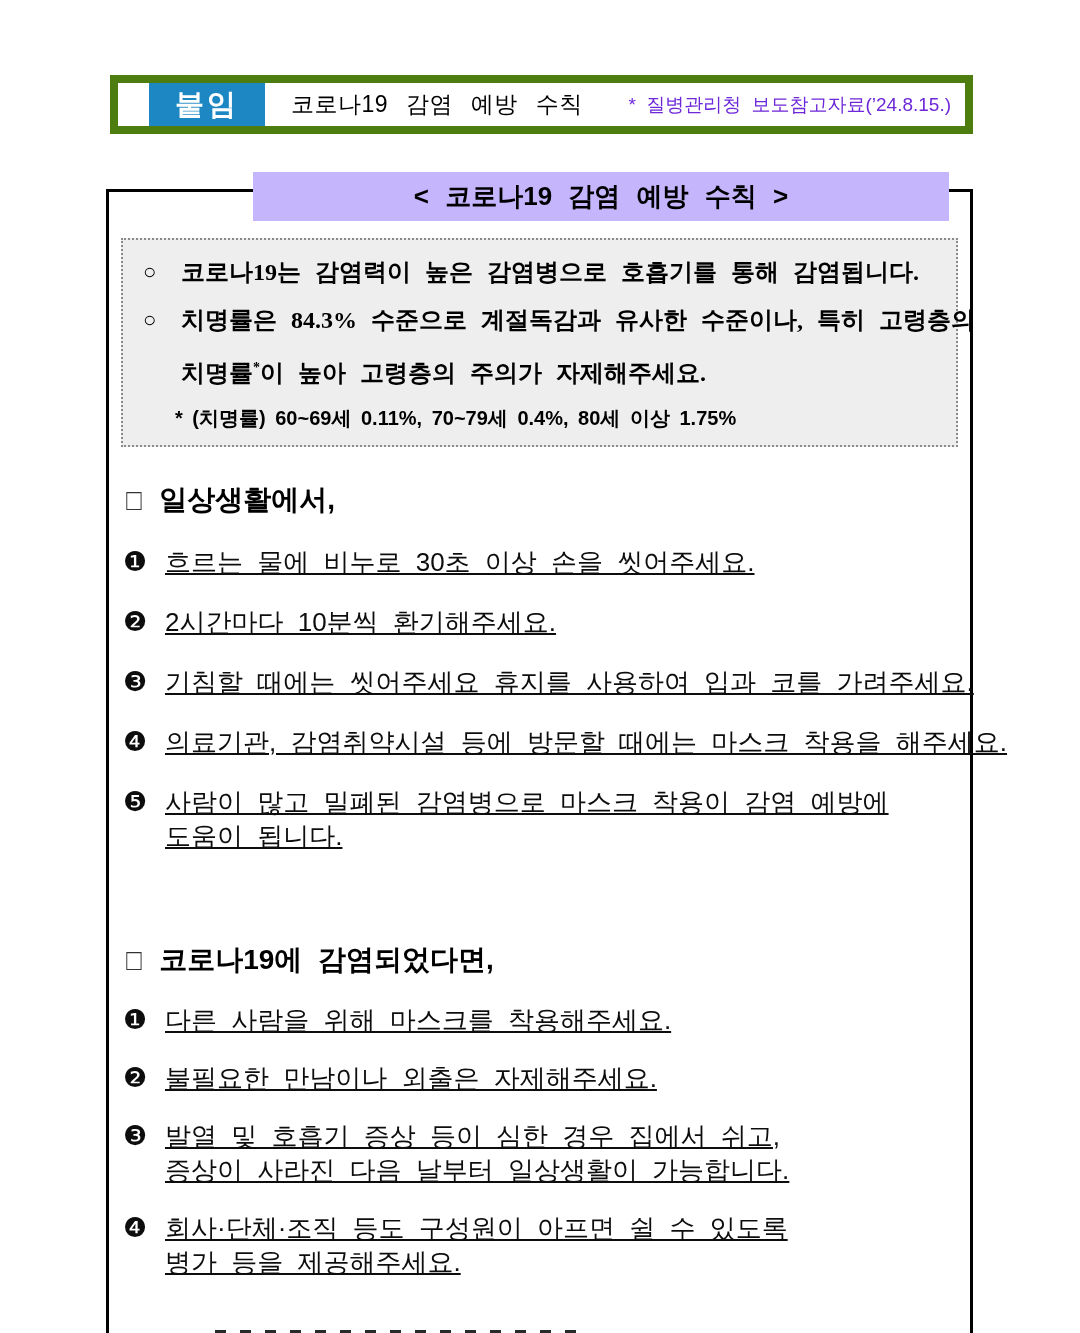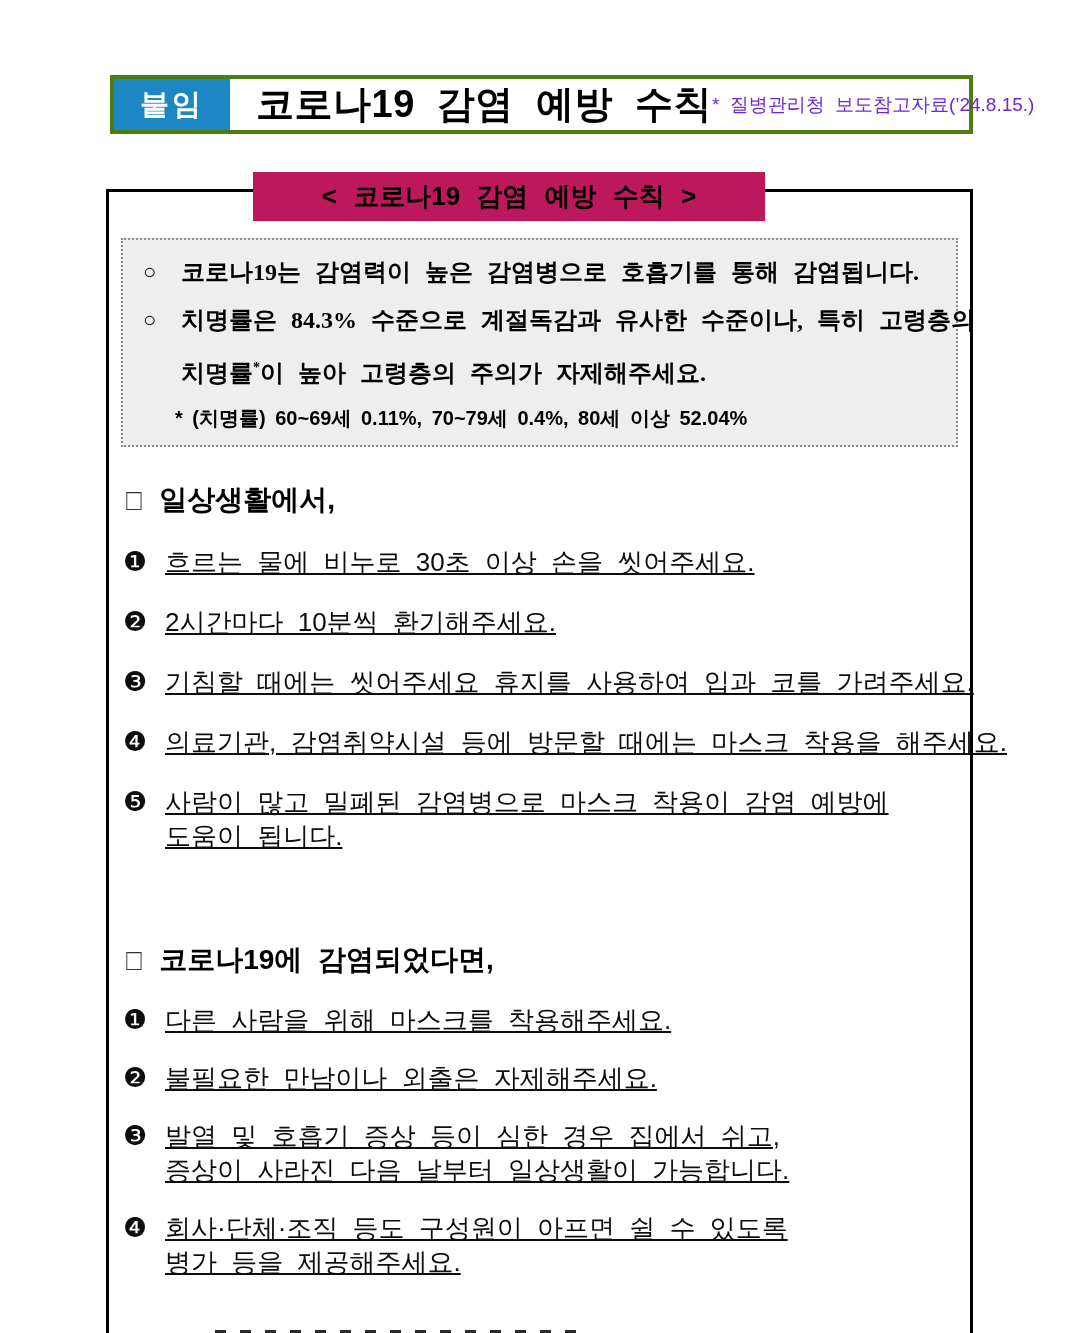--- a/index.html
+++ b/index.html
@@ -4,45 +4,45 @@
 <style>
   html,body{margin:0;padding:0;background:#ffffff;}
   .page{
     position:relative;width:1080px;height:1333px;background:#ffffff;
     overflow:hidden;font-family:"Liberation Sans","DejaVu Sans",sans-serif;color:#000;
   }
 
   
   .header{
     position:absolute;left:110px;top:75px;width:863px;height:59px;
-    box-sizing:border-box;border:4px solid #4d7c0f;background:#fff;
-    display:flex;align-items:stretch;
+    box-sizing:border-box;border:8px solid #4d7c0f;background:#fff;
+    display:flex;align-items:stretch;padding-left:31px;
   }
   .header-label{
     flex:none;width:116px;background:#1c87c3;color:#fff;
     display:flex;align-items:center;justify-content:center;
     font-size:29px;font-weight:bold;letter-spacing:3px;
   }
   .header-title{
     display:flex;align-items:center;padding-left:26px;
-    font-size:38px;font-weight:700;letter-spacing:.5px;word-spacing:11px;white-space:nowrap;text-align:center;
+    font-size:23px;font-weight:400;letter-spacing:.5px;word-spacing:11px;white-space:nowrap;text-align:center;
   }
   .header-note{
     margin-left:auto;display:flex;align-items:center;padding-right:14px;
     font-size:19px;color:#6d28d9;word-spacing:5px;white-space:nowrap;
   }
 
   
   .main-box{
     position:absolute;left:106px;top:189px;width:867px;height:1420px;
     box-sizing:border-box;border:3px solid #000;background:#fff;
   }
   .panel-title{
-    position:absolute;left:253px;top:172px;width:512px;height:49px;
-    background:#be185d;z-index:2;
+    position:absolute;left:253px;top:172px;width:696px;height:49px;
+    background:#c4b5fd;z-index:2;
     display:flex;align-items:center;justify-content:center;
     font-size:26px;font-weight:bold;word-spacing:9px;white-space:nowrap;
   }
 
   
   .info-box{
     margin:46px 12px 0 12px;background:#eeeeee;border:2px dotted #8a8a8a;
     padding:8px 20px 6px 20px;box-sizing:border-box;
   }
   .info-row{display:flex;font-weight:bold;font-size:24px;line-height:48px;word-spacing:8px;}
@@ -100,21 +100,21 @@
           <span class="info-line">코로나19는 감염력이 높은 감염병으로 호흡기를 통해 감염됩니다.</span>
         </span>
       </div>
       <div class="info-row">
         <span class="info-marker">○</span>
         <span class="info-lines">
           <span class="info-line">치명률은 84.3% 수준으로 계절독감과 유사한 수준이나, 특히 고령층의</span>
           <span class="info-line"><span>치명률</span><span class="info-sup">*</span><span>이 높아 고령층의 주의가 자제해주세요.</span></span>
         </span>
       </div>
-      <div class="info-footnote">* (치명률) 60~69세 0.11%, 70~79세 0.4%, 80세 이상 52.04%</div>
+      <div class="info-footnote">* (치명률) 60~69세 0.11%, 70~79세 0.4%, 80세 이상 1.75%</div>
     </div>
 
     <div class="sec1">
       <div class="section-header">
         <span class="square-marker">□</span>
         <span>일상생활에서,</span>
       </div>
 
       <div class="item">
         <span class="item-num">❶</span>

